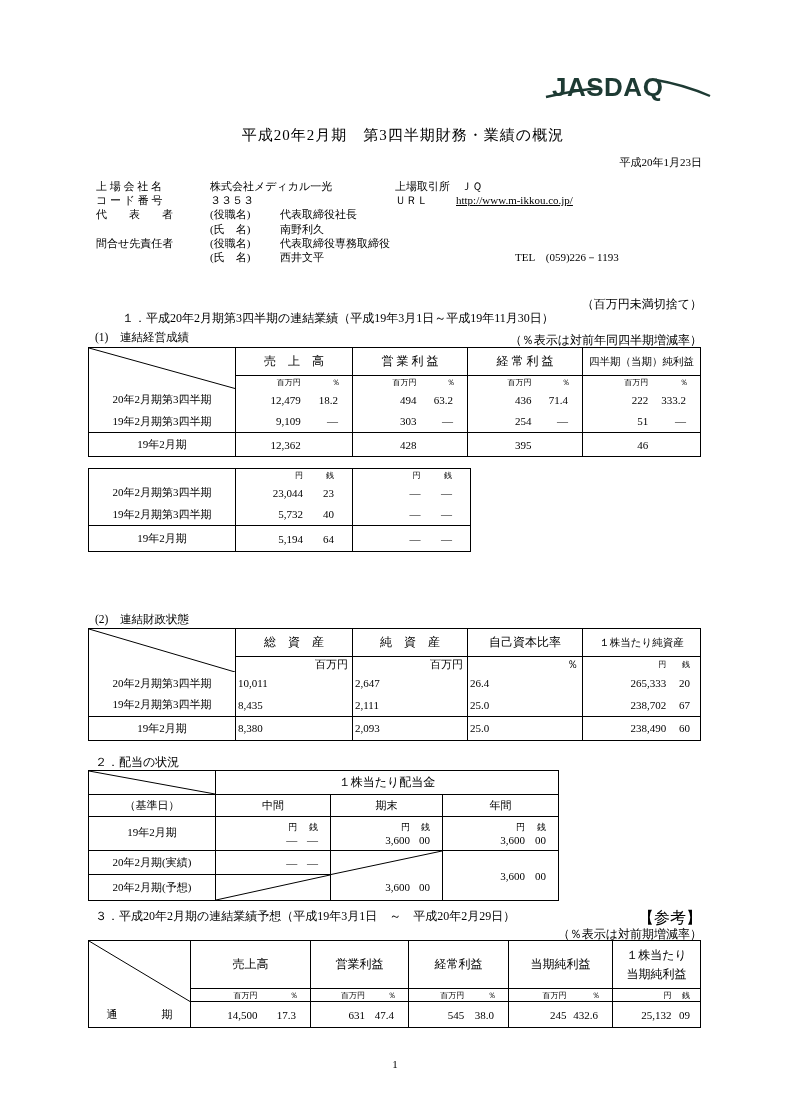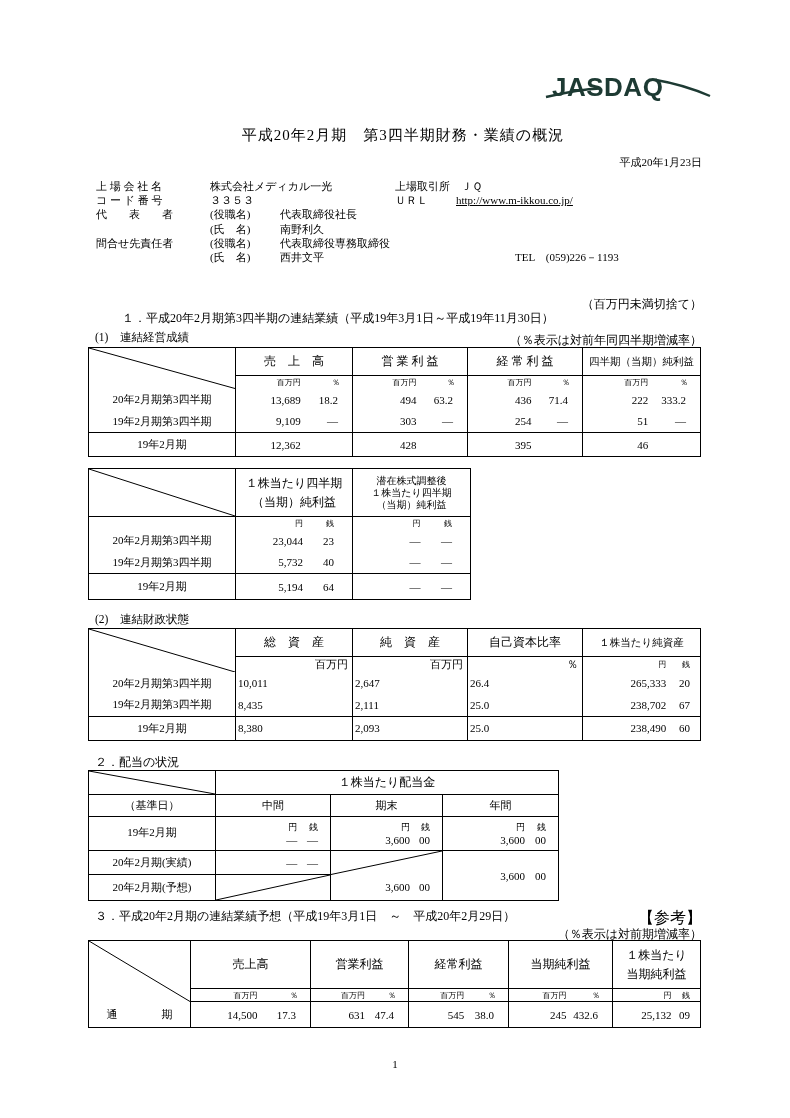--- a/index.html
+++ b/index.html
@@ -161,21 +161,21 @@
             <div class="pr ur">
               <span class="pv">百万円</span>
               <span class="pp">％</span>
             </div>
           </td>
     </tr>
     <tr style="height:22px;">
       <td class="lblc nt nb">20年2月期第3四半期</td>
       <td class="nt nb">
             <div class="pr">
-              <span class="pv">13,689</span>
+              <span class="pv">12,479</span>
               <span class="pp">18.2</span>
             </div>
           </td>
       <td class="nt nb">
             <div class="pr">
               <span class="pv">494</span>
               <span class="pp">63.2</span>
             </div>
           </td>
       <td class="nt nb">
@@ -248,36 +248,20 @@
   </tbody>
     </table>
 
   <table class="ft t2 abs" style="top:468px;left:88px;">
     <colgroup>
         <col style="width:147px">
         <col style="width:117px">
         <col style="width:118px">
       </colgroup>
     <tbody>
-        <tr style="height:48px;">
-      <td class="diag">
-        <svg class="dg" preserveAspectRatio="none" viewBox="0 0 100 100">
-              <line x1="0" y1="0" x2="100" y2="100" vector-effect="non-scaling-stroke" stroke="#000" stroke-width="1"></line>
-            </svg>
-      </td>
-      <th>
-            <div class="h2line">１株当たり四半期</div>
-            <div class="h2line">（当期）純利益</div>
-          </th>
-      <th>
-            <div class="h3line">潜在株式調整後</div>
-            <div class="h3line">１株当たり四半期</div>
-            <div class="h3line">（当期）純利益</div>
-          </th>
-    </tr>
     <tr style="height:13px;">
       <td class="nb"></td>
       <td class="nb">
             <div class="pr ur">
               <span class="pv">円</span>
               <span class="pp">銭</span>
             </div>
           </td>
       <td class="nb">
             <div class="pr ur">

